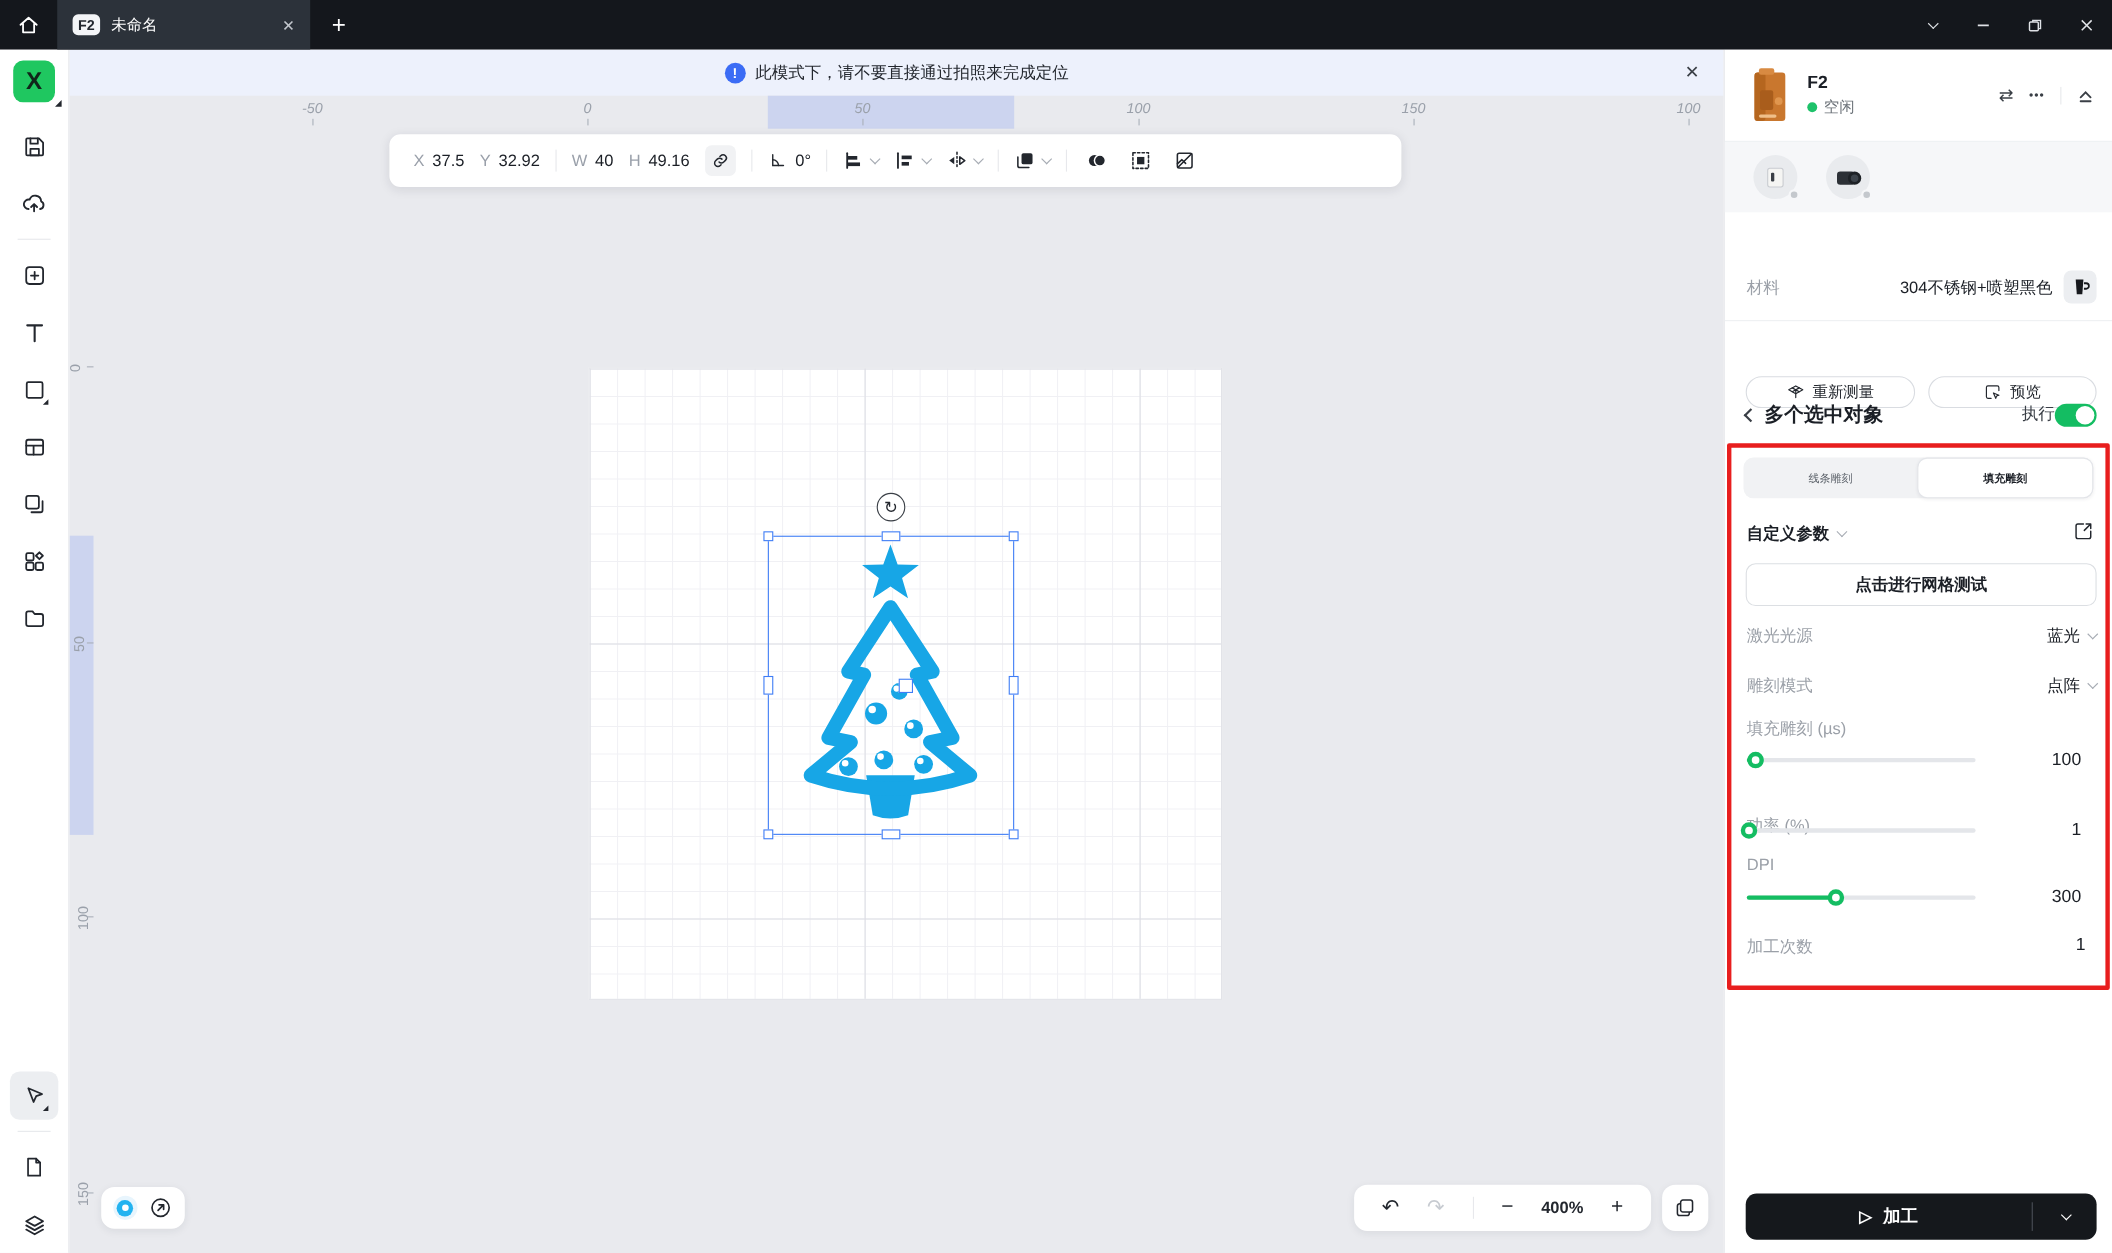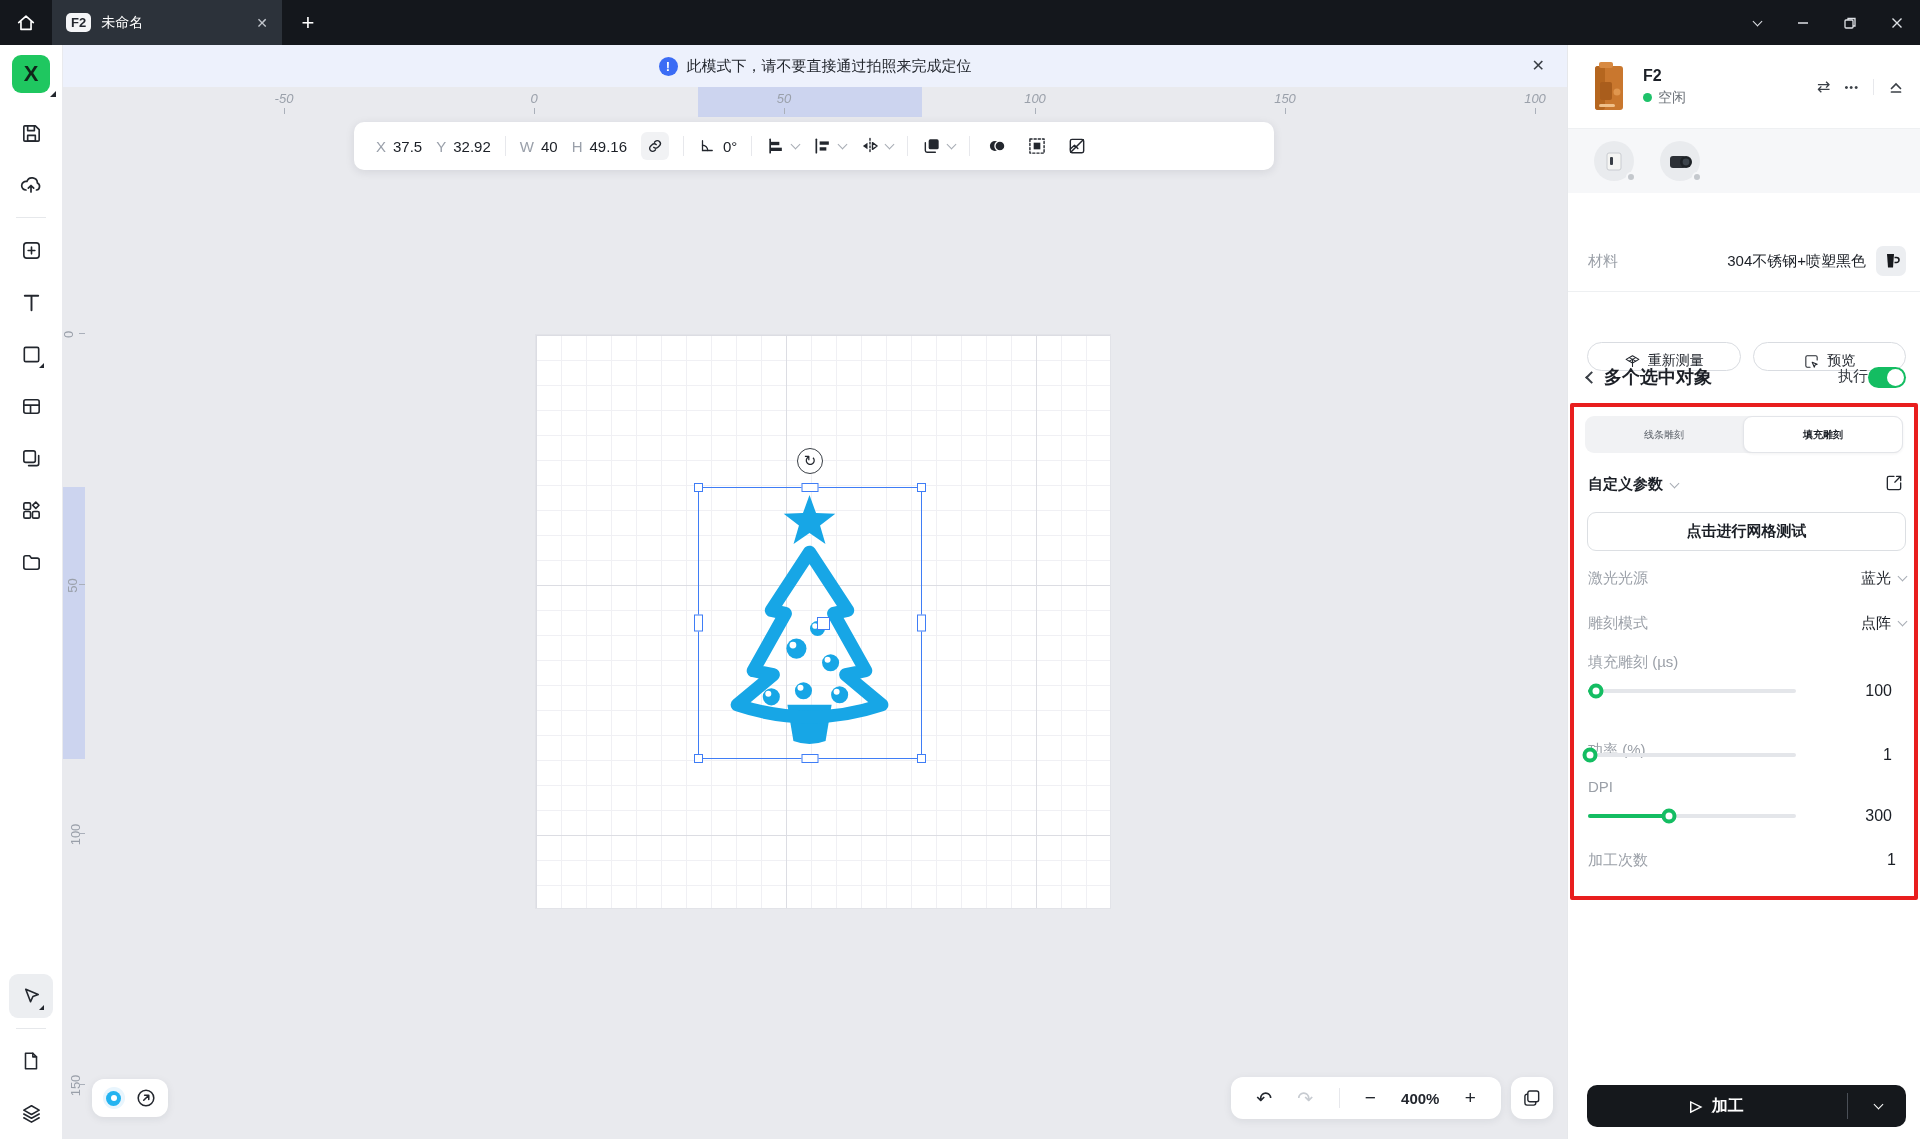--- a/index.html
+++ b/index.html
@@ -96,21 +96,21 @@
   .rp-divider { position:absolute; left:0; width:100%; height:1px; background:#eef0f2; }
   .acc-strip { position:absolute; left:0; top:84px; width:100%; height:64px; background:#f6f7f9; display:flex; align-items:center; gap:26px; padding-left:26px; }
   .acc-thumb { width:40px; height:40px; border-radius:50%; background:#e9ebee; position:relative; display:flex; align-items:center; justify-content:center; cursor:pointer; }
   .acc-dot { position:absolute; right:-2px; bottom:-1px; width:10px; height:10px; border-radius:50%; background:#c4c8cd; border:2px solid #f6f7f9; }
   .rp-row { position:absolute; left:20px; right:14px; display:flex; align-items:center; }
   .rp-label { color:#9ba0a8; }
   .rp-value { margin-left:auto; font-weight:500; }
   .beta-badge { width:30px; height:30px; margin-left:10px; border-radius:7px; background:#15181c; color:#fff; font-size:8px; font-weight:700; display:flex; align-items:center; justify-content:center; }
   .mat-thumb { width:30px; height:30px; margin-left:10px; border-radius:7px; background:#eceef1; display:flex; align-items:center; justify-content:center; }
   .rp-buttons { position:absolute; left:19px; right:14px; top:297px; display:flex; gap:12px; }
-  .rp-btn { flex:1; height:29px; border:1px solid #d9dce1; border-radius:15px; background:#fff; display:flex; align-items:flex-end; justify-content:center; gap:7px; font-size:14px; color:#23272e; cursor:pointer; }
+  .rp-btn { flex:1; height:29px; border:1px solid #d9dce1; border-radius:15px; background:#fff; display:flex; align-items:center; justify-content:center; gap:7px; font-size:14px; color:#23272e; cursor:pointer; }
   .rp-btn svg { stroke:#23272e; fill:none; stroke-width:1.5; stroke-linecap:round; stroke-linejoin:round; }
 
   .sec-header { position:absolute; left:19px; right:14px; top:320px; display:flex; align-items:center; gap:8px; }
   .back-chev { width:9px; height:9px; border-left:2px solid #3a3f46; border-bottom:2px solid #3a3f46; transform:rotate(45deg); cursor:pointer; }
   .sec-title { font-size:18px; font-weight:700; }
   .exec { margin-left:auto; display:flex; color:#3a3f46; }
   .toggle { width:38px; height:21px; border-radius:11px; background:#14bd62; position:relative; cursor:pointer; }
   .toggle .knob { position:absolute; right:2px; top:2px; width:17px; height:17px; border-radius:50%; background:#fff; }
 
   .red-box { position:absolute; left:2px; right:2px; top:358px; height:497px; border:4px solid #e81e1e; border-radius:2px; pointer-events:none; z-index:30; }

